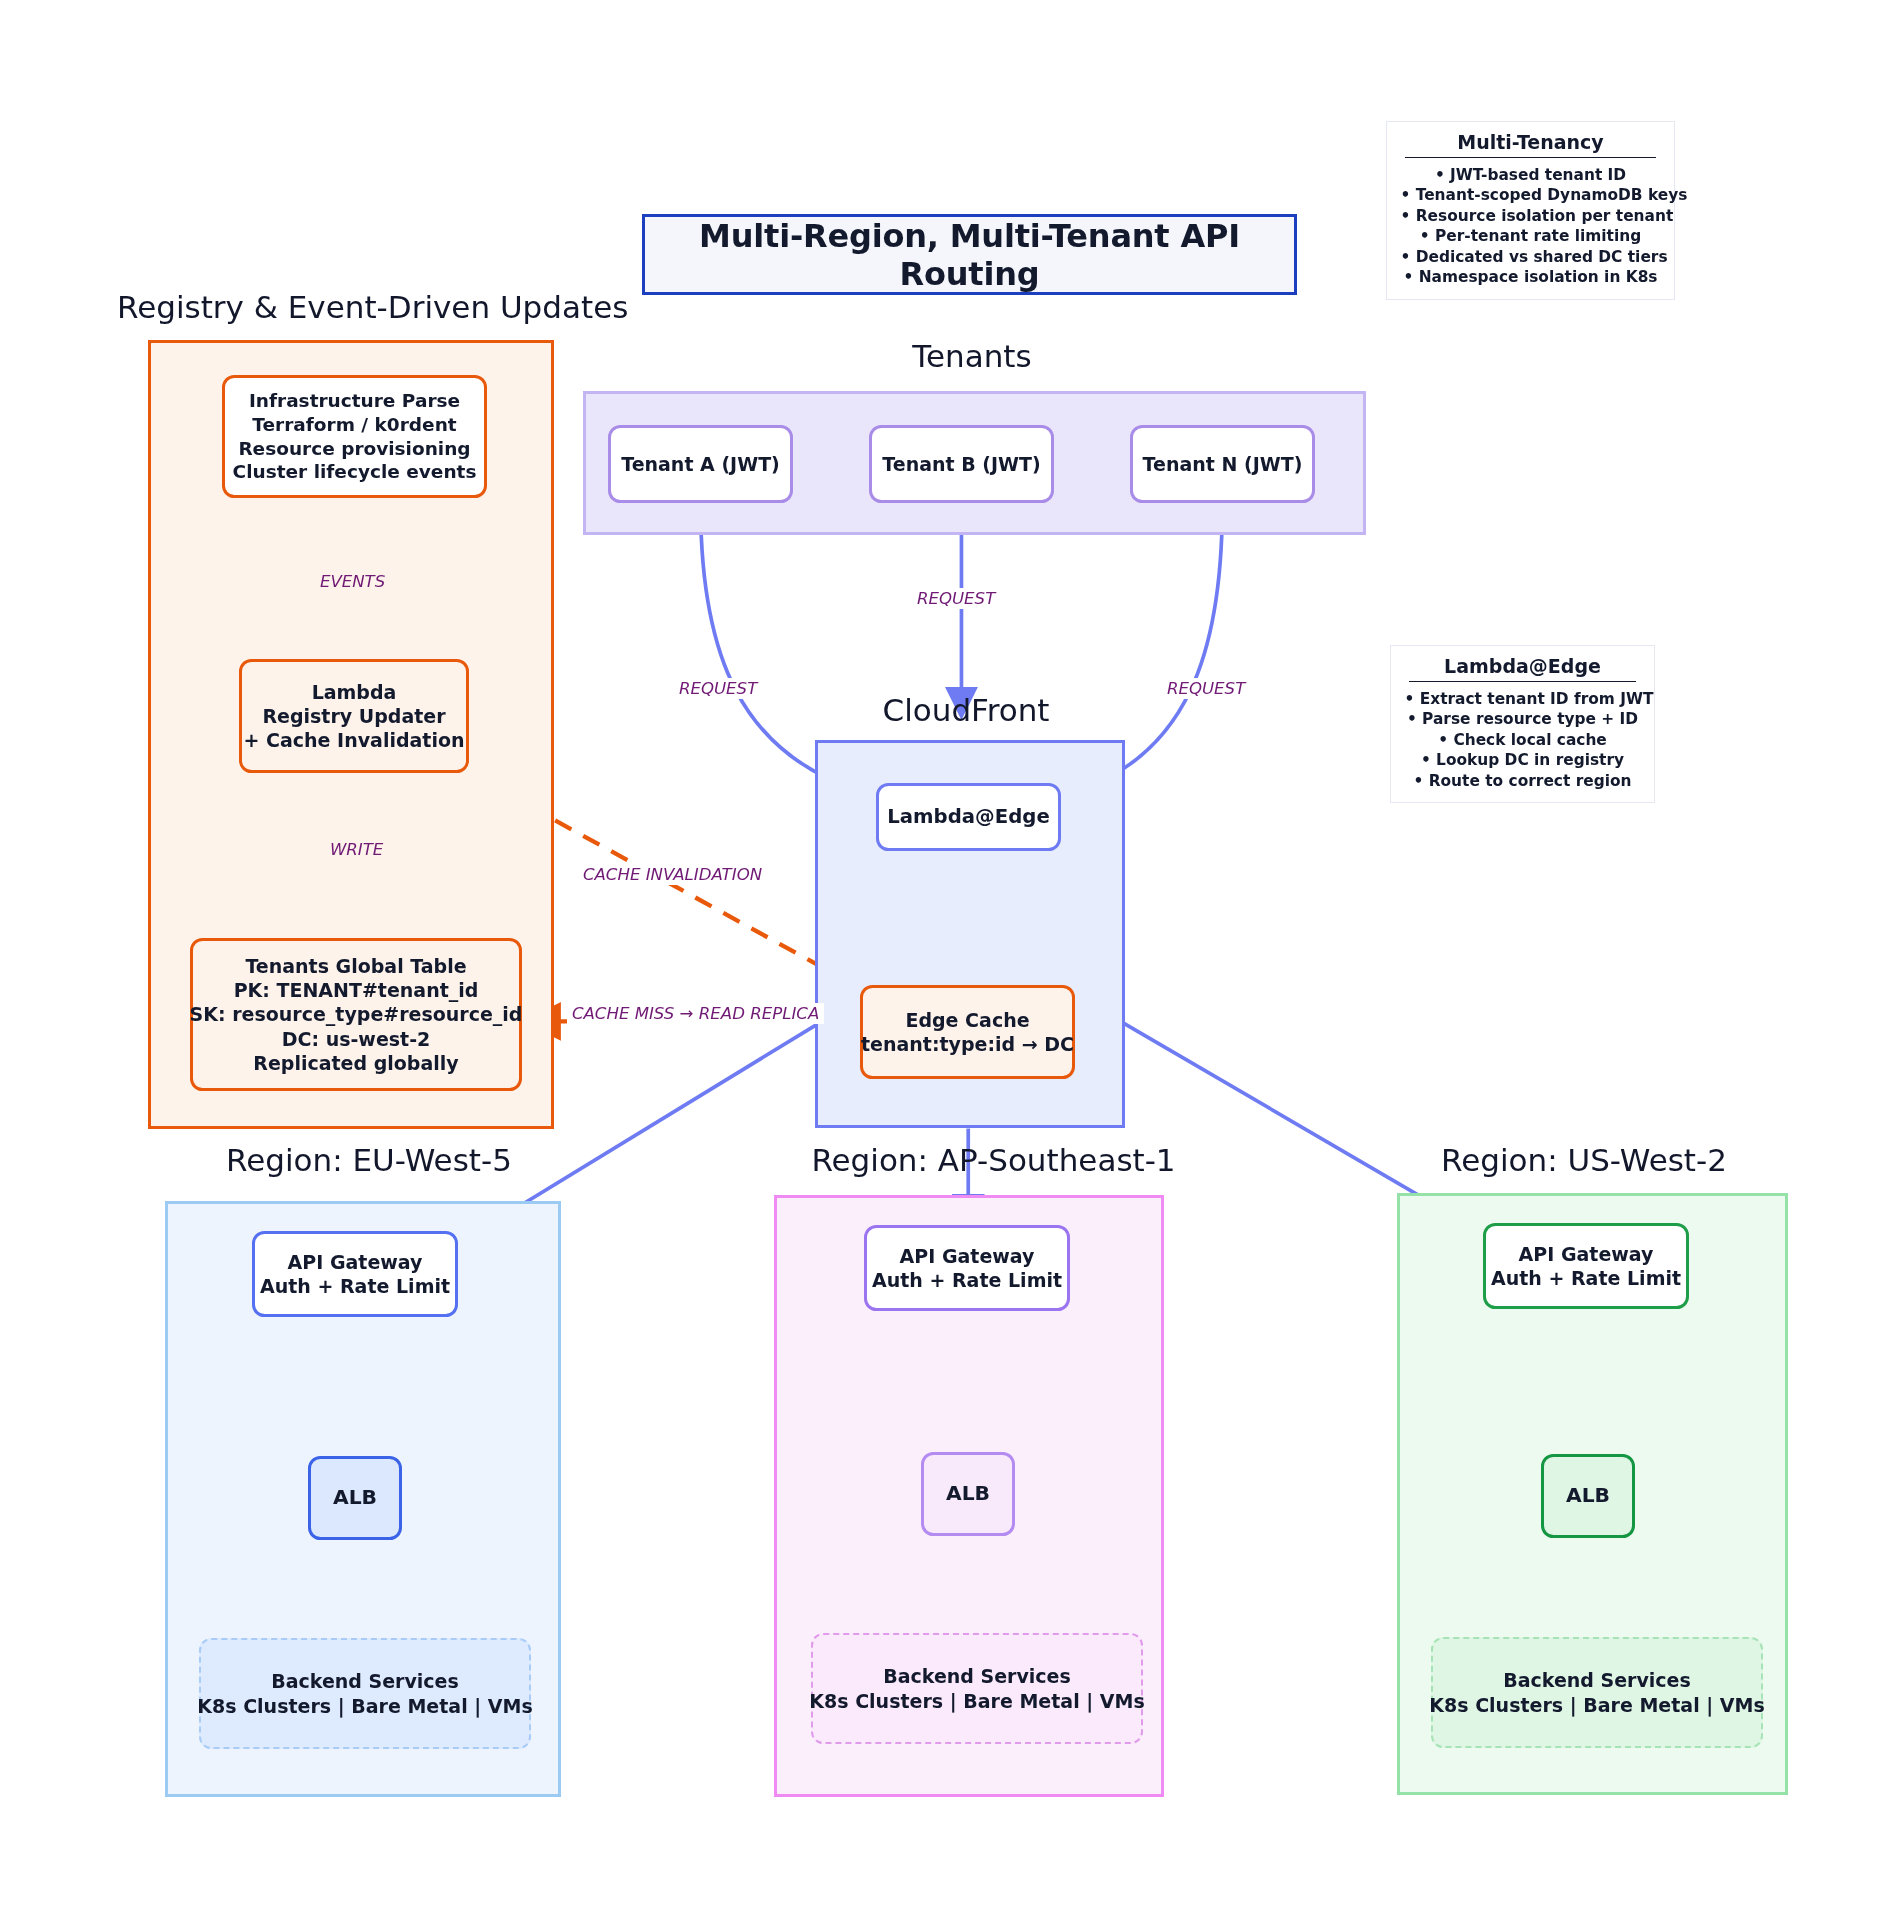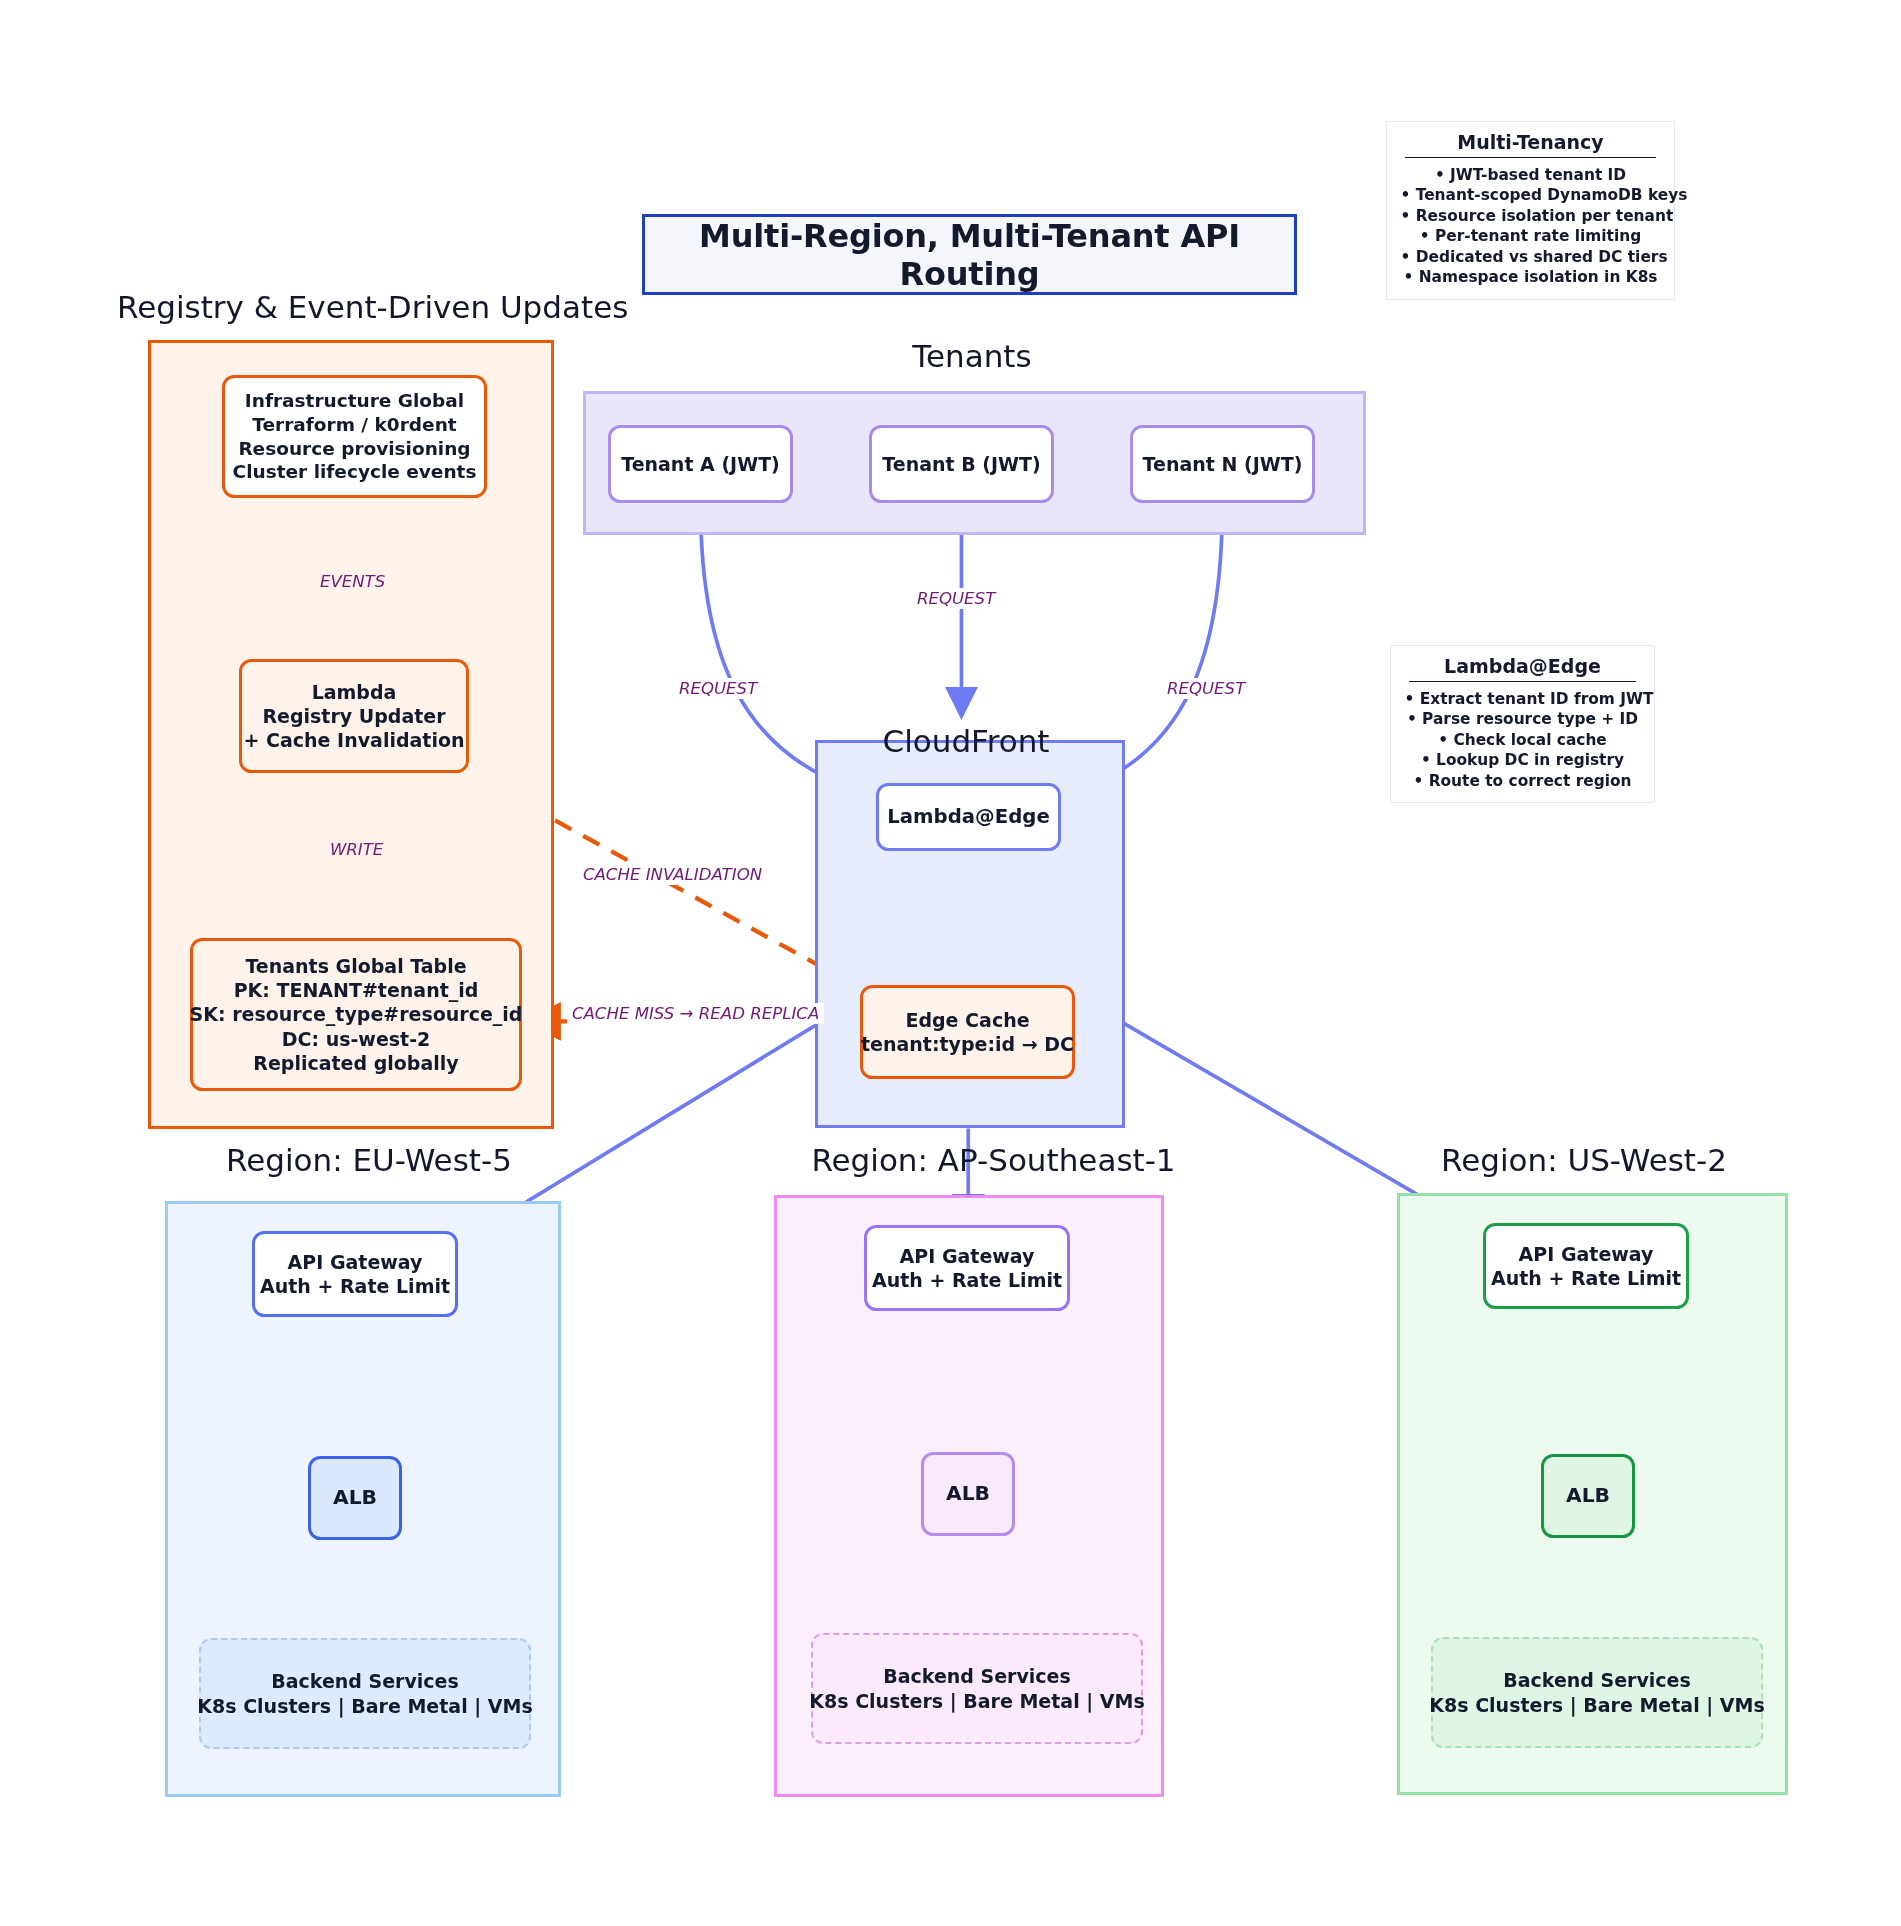--- a/index.html
+++ b/index.html
@@ -45,21 +45,21 @@
   
   .group-title {
     position: absolute;
     text-align: center;
     font-size: 31px;
     color: #12172B;
     white-space: nowrap;
   }
   #hd-registry { left: 117px; top: 289px; width: 468px; }
   #hd-tenants  { left: 578px; top: 338px; width: 788px; }
-  #hd-cloudfront { left: 812px; top: 723px; width: 308px; text-align: center; }
+  #hd-cloudfront { left: 812px; top: 692px; width: 308px; text-align: center; }
   #hd-eu   { left: 166px;  top: 1142px; width: 406px; }
   #hd-ap   { left: 772px; top: 1142px; width: 443px; }
   #hd-us   { left: 1387px; top: 1142px; width: 394px; }
 
   
   .container-box { position: absolute; box-sizing: border-box; }
   #grp-registry {
     left: 148px; top: 340px; width: 406px; height: 789px;
     background: #FDF3EA; border: 3.7px solid #E8590C;
   }
@@ -269,21 +269,21 @@
   </div>
 
   <div class="group-title" id="hd-tenants">Tenants</div>
   <div class="group-title" id="hd-registry">Registry &amp; Event-Driven Updates</div>
   <div class="group-title" id="hd-cloudfront">CloudFront</div>
   <div class="group-title" id="hd-eu">Region: EU-West-5</div>
   <div class="group-title" id="hd-ap">Region: AP-Southeast-1</div>
   <div class="group-title" id="hd-us">Region: US-West-2</div>
 
   <div class="node rbox" id="n-infra">
-    <span class="ln">Infrastructure Global</span>
+    <span class="ln">Infrastructure Parse</span>
     <span class="ln">Terraform / k0rdent</span>
     <span class="ln">Resource provisioning</span>
     <span class="ln">Cluster lifecycle events</span>
   </div>
 
   <div class="node rbox" id="n-lambda-reg">
     <span class="ln">Lambda</span>
     <span class="ln">Registry Updater</span>
     <span class="ln">+ Cache Invalidation</span>
   </div>

